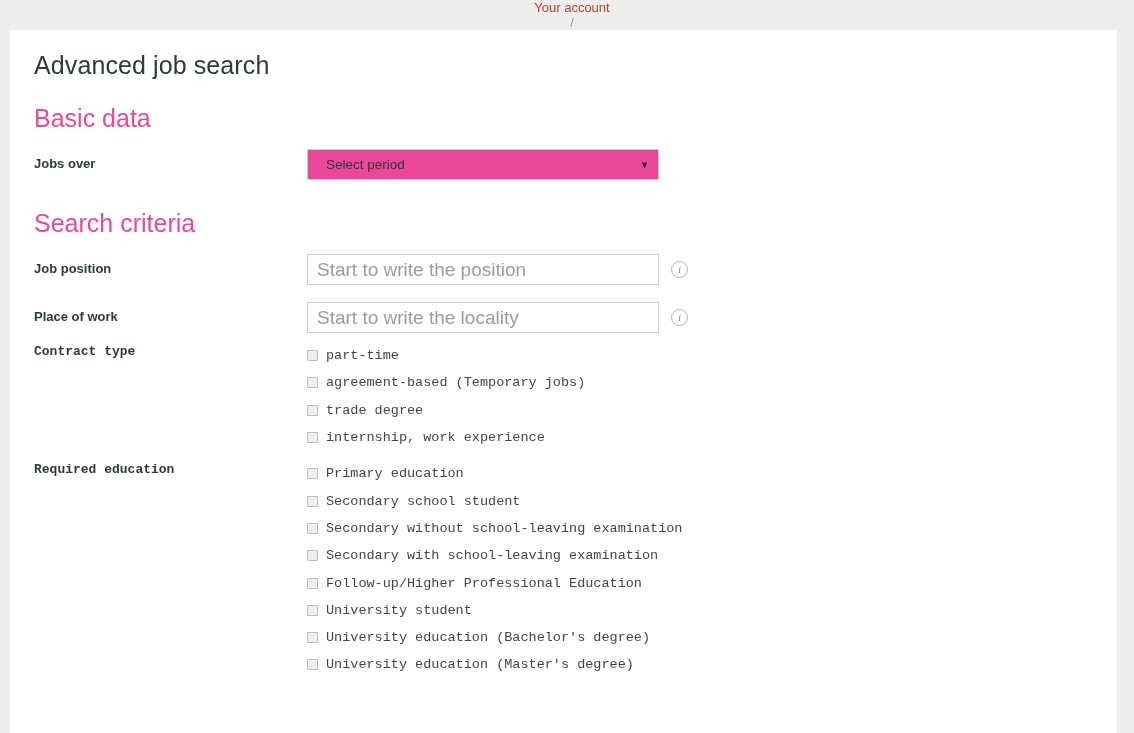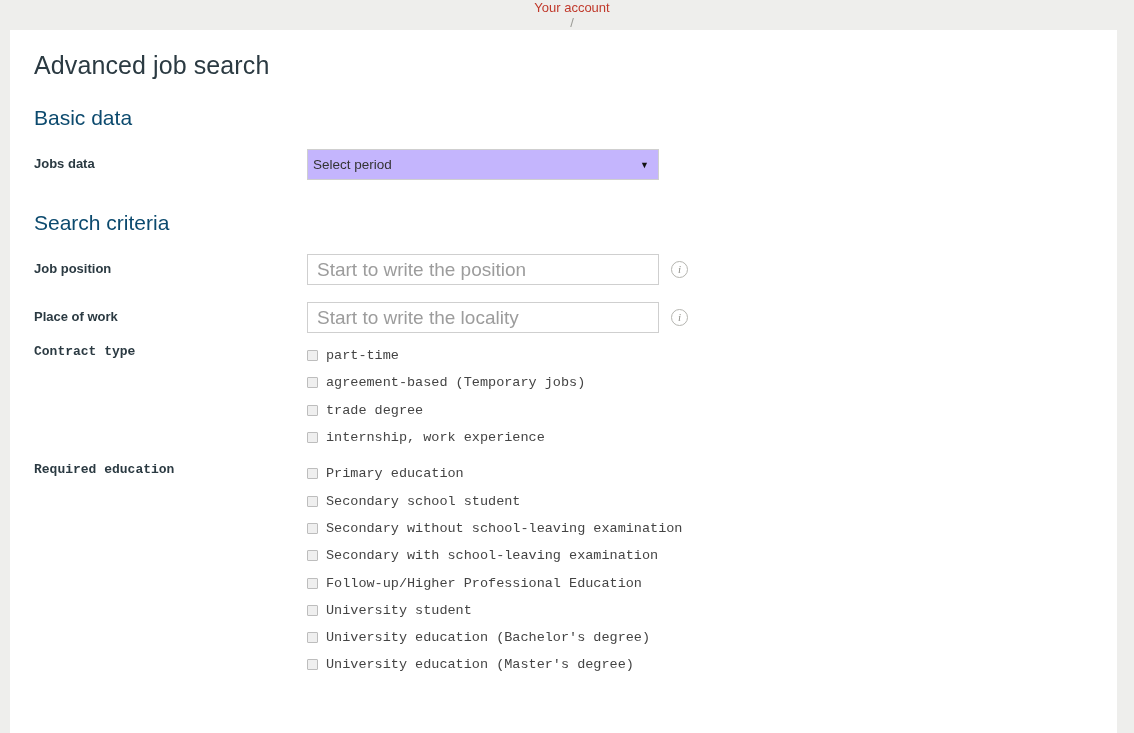--- a/index.html
+++ b/index.html
@@ -58,23 +58,23 @@
     font-size: 25px;
     font-weight: normal;
     color: #2b3a42;
     margin: 0 0 0 0;
     padding: 0;
     line-height: 34px;
     letter-spacing: 0.1px;
   }
 
   h2.section-title {
-    font-size: 21px;
+    font-size: 25px;
     font-weight: normal;
-    color: #0c4a6e;
+    color: #ec4899;
     margin: 22px 0 0 0;
     padding: 0;
     line-height: 28px;
   }
   h2.section-title.second { margin-top: 29px; }
 
   
   .form-row {
     display: flex;
     align-items: flex-start;
@@ -99,27 +99,27 @@
 
   .field-control {
     display: flex;
     align-items: center;
   }
 
   .select-box {
     width: 352px;
     height: 31px;
     border: 1px solid #cfcfcf;
-    background: #c4b5fd;
+    background: #ec4899;
     box-sizing: border-box;
     font-size: 13.5px;
     color: #333333;
     display: flex;
     align-items: center;
-    padding: 0 5px;
+    padding: 0 18px;
     position: relative;
     cursor: pointer;
   }
   .select-caret {
     position: absolute;
     right: 9px;
     top: 50%;
     transform: translateY(-50%);
     font-size: 9px;
     color: #111;
@@ -196,21 +196,21 @@
 </div>
 
 <div class="card">
   <div class="card-inner">
 
     <h1 class="page-title">Advanced job search</h1>
 
     <h2 class="section-title">Basic data</h2>
 
     <div class="form-row tight">
-      <div class="field-label">Jobs data</div>
+      <div class="field-label">Jobs over</div>
       <div class="field-control">
         <div class="select-box">
           <span>Select period</span>
           <span class="select-caret">▼</span>
         </div>
       </div>
     </div>
 
     <h2 class="section-title second">Search criteria</h2>
 

